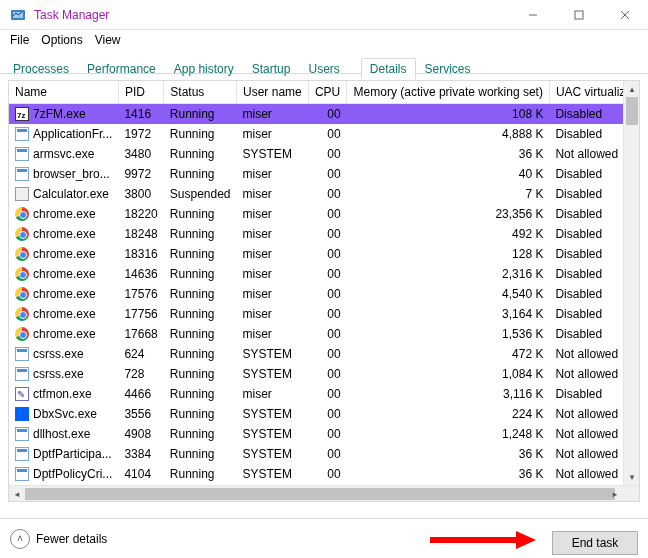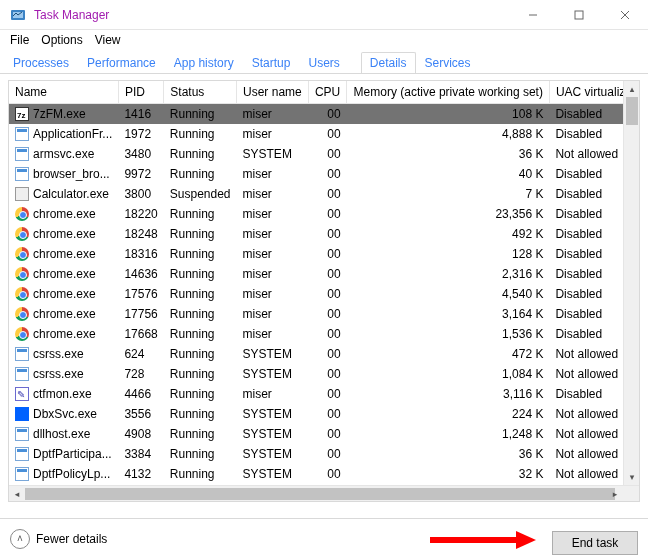--- a/index.html
+++ b/index.html
@@ -57,22 +57,22 @@
     height: 24px;
     font-size:12px;
     background:#fff;
   }
   .tab {
     padding: 3px 8px;
     border: 1px solid transparent;
     border-bottom: none;
     margin-right: 0;
     position: relative;
-    top: 0;
-    color:#3b82f6;
+    top: 6px;
+    color:#0f766e;
   }
   .tab.active {
     border-color: #d9d9d9;
     background: #fff;
     border-top-left-radius: 2px;
     border-top-right-radius: 2px;
     margin-left: 12px;
   }
   
   .content {
@@ -106,21 +106,21 @@
   thead th.right { text-align:right; }
   tbody td {
     padding: 2px 6px;
     white-space: nowrap;
     overflow: hidden;
     text-overflow: ellipsis;
     height: 20px;
     line-height: 16px;
   }
   tbody td.right { text-align:right; }
-  tbody tr.selected td { background:#737373; }
+  tbody tr.selected td { background:#8b5cf6; }
   .proc-icon {
     display:inline-block;
     width:14px; height:14px;
     margin-right:4px;
     vertical-align:-3px;
     background:#eee;
     border:1px solid #bbb;
   }
   .proc-icon.chrome {
     border-radius:50%;
@@ -431,20 +431,29 @@
           <tr>
             <td><span class="proc-icon generic"></span><span>DptfParticipa...</span></td>
             <td>3384</td>
             <td>Running</td>
             <td>SYSTEM</td>
             <td class="right">00</td>
             <td class="right">36 K</td>
             <td>Not allowed</td>
           </tr>
           <tr>
+            <td><span class="proc-icon generic"></span><span>DptfPolicyCri...</span></td>
+            <td>4104</td>
+            <td>Running</td>
+            <td>SYSTEM</td>
+            <td class="right">00</td>
+            <td class="right">36 K</td>
+            <td>Not allowed</td>
+          </tr>
+          <tr>
             <td><span class="proc-icon generic"></span><span>DptfPolicyLp...</span></td>
             <td>4132</td>
             <td>Running</td>
             <td>SYSTEM</td>
             <td class="right">00</td>
             <td class="right">32 K</td>
             <td>Not allowed</td>
           </tr>
         </tbody>
     </table>

